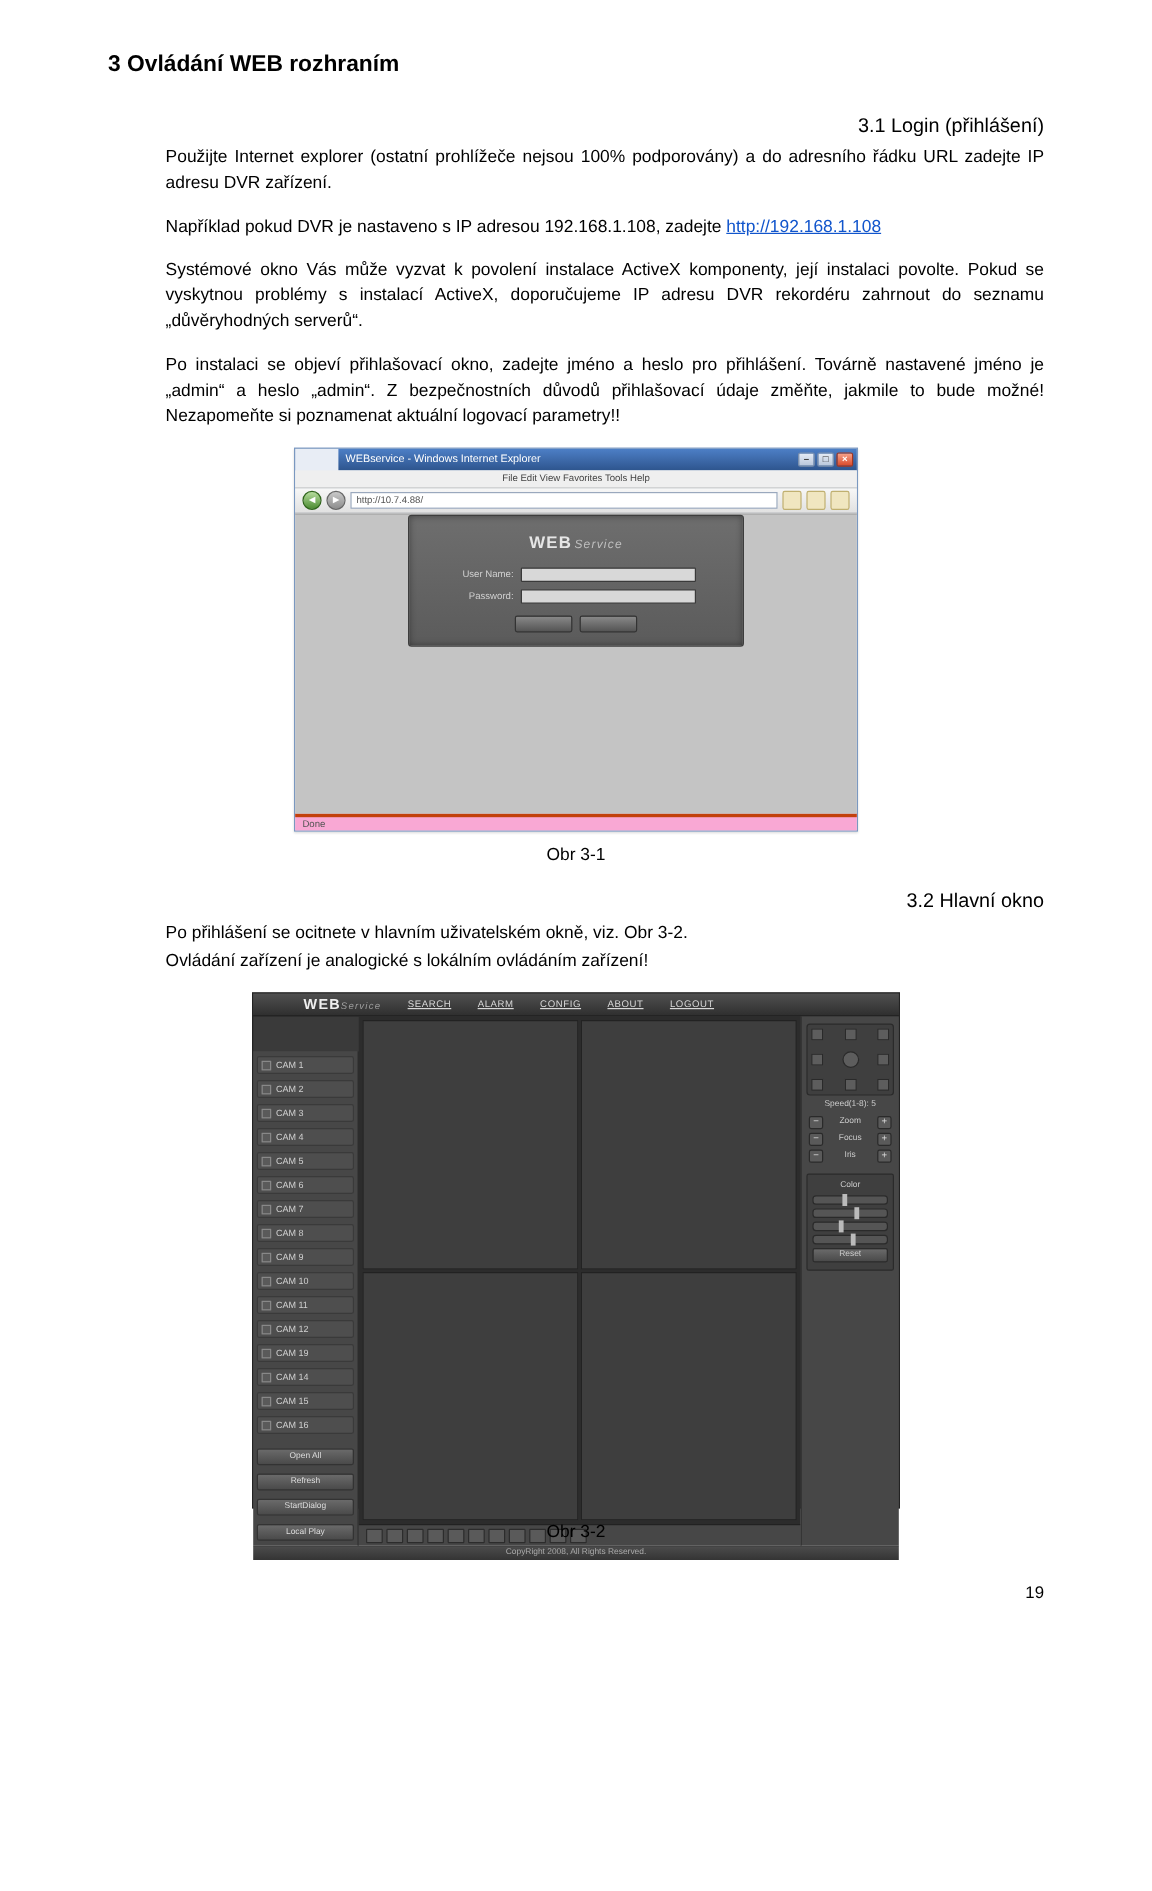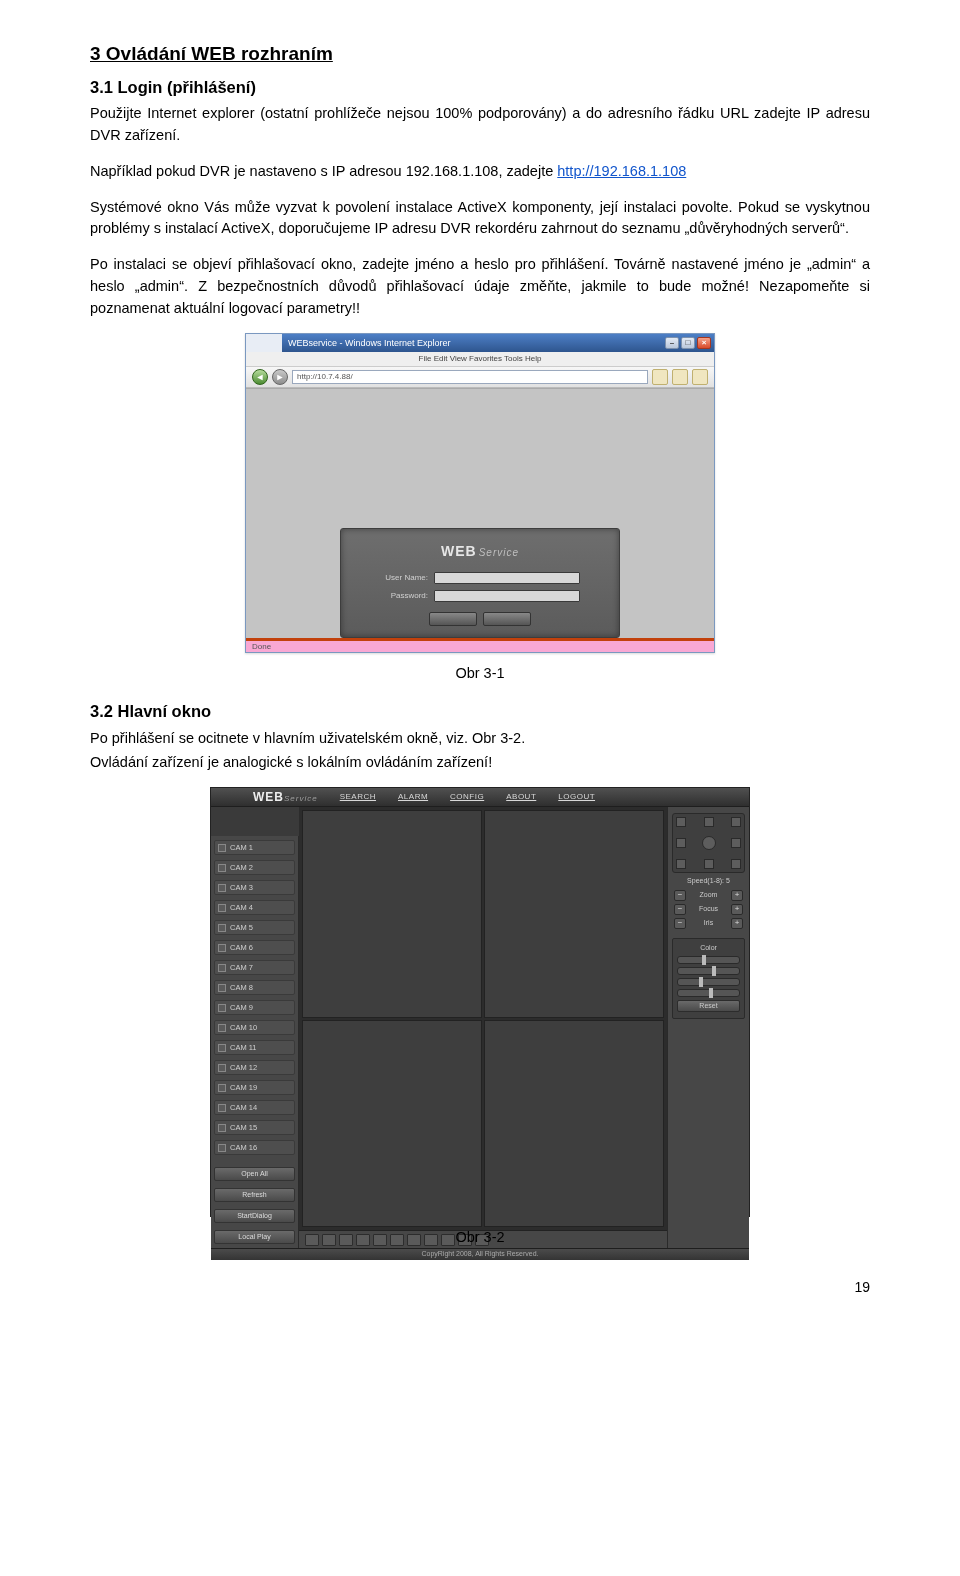--- a/index.html
+++ b/index.html
@@ -6,23 +6,23 @@
   body {
     font-family: Arial, Helvetica, sans-serif;
     background: #ffffff;
     width: 960px;
     margin: 0 auto;
     padding: 40px 90px 30px 90px;
     font-size: 14.5px;
     line-height: 1.5;
     color: #000;
   }
-  h1 { font-size: 19px; font-weight: bold; margin-bottom: 6px; text-decoration: underline; }
-  h2 { font-size: 16.5px; font-weight: bold; margin-bottom: 4px; }
-  p { text-align: justify; margin-bottom: 14px; }
+  h1 { font-size: 19px; font-weight: bold; margin-bottom: 24px; }
+  h2 { font-size: 16.5px; font-weight: normal; margin-bottom: 4px; text-align: right; }
+  p { text-align: justify; margin-bottom: 14px; margin-left: 48px; }
   a { color: #1155cc; text-decoration: underline; }
 
   .screenshot-wrap { text-align: center; margin: 14px 0 10px 0; }
   .caption { text-align: center; margin: 10px 0 14px 0; }
 
   
   .ie-window {
     width: 470px; height: 320px;
     margin: 0 auto;
     border: 1px solid #7a98c0;
@@ -46,21 +46,21 @@
     border: 1px solid #a5361f; border-radius: 2px;
     display:flex;align-items:center;justify-content:center;
     font-size:8px;color:#fff;font-weight:bold;
   }
   .winbtn.gray{ background:linear-gradient(#e4ebf5,#b9c7db); border-color:#7d91ad; color:#333;}
   .ie-menubar { height: 14px; background:#efefef; padding:1px 6px; color:#444; font-size:8px; }
   .ie-toolbar { height: 22px; background:linear-gradient(#f7f7f7,#e1e1e1); border-top:1px solid #ccc; border-bottom:1px solid #bbb; display:flex; align-items:center; gap:4px; padding:0 6px;}
   .ie-toolbar .navbtn{ width:16px;height:16px;border-radius:50%;background:linear-gradient(#b6dc9d,#4c8c32); border:1px solid #2f641b; display:flex;align-items:center;justify-content:center;color:#fff;font-size:9px;}
   .ie-toolbar .addr{ flex:1; height:14px; background:#fff; border:1px solid #9aa8bd; padding:0 4px; display:flex;align-items:center; font-size:8px;color:#555;}
   .ie-toolbtn{ width:16px;height:16px;background:#f0e6c0;border:1px solid #c0b070;border-radius:2px;}
-  .ie-viewport { flex:1; background:#c4c4c4; border-top:1px solid #aaa; display:flex; align-items:flex-end; justify-content:center; position:relative; }
+  .ie-viewport { flex:1; background:#c4c4c4; border-top:1px solid #aaa; display:flex; align-items:flex-start; justify-content:center; position:relative; }
   .ie-status { height:14px; background:#f9a8d4; border-top:3px solid #c2410c; padding:0 6px; display:flex;align-items:center; font-size:8px;color:#555;}
 
   .login-panel{
     width:280px;height:110px;
     background: linear-gradient(#6e6e6e,#5b5b5b);
     border:1px solid #3d3d3d;
     border-radius:3px;
     display:flex;flex-direction:column;align-items:center;justify-content:center;
     gap:6px;
     color:#ddd;

